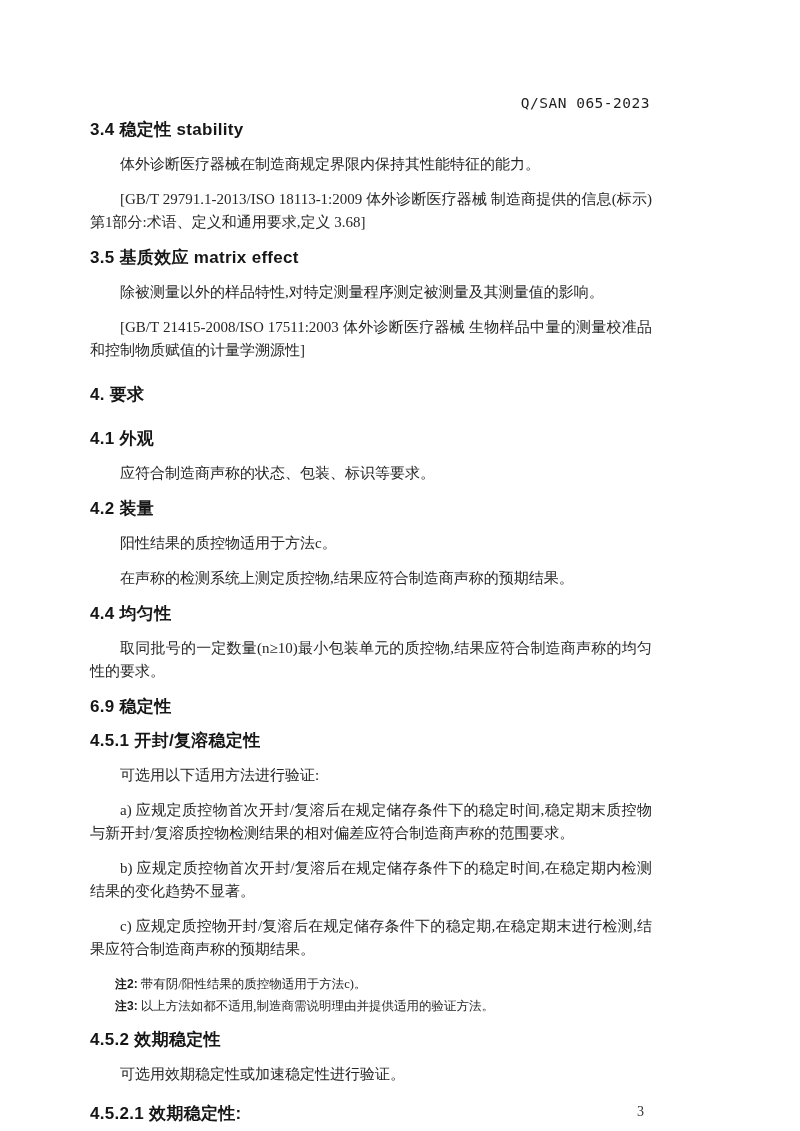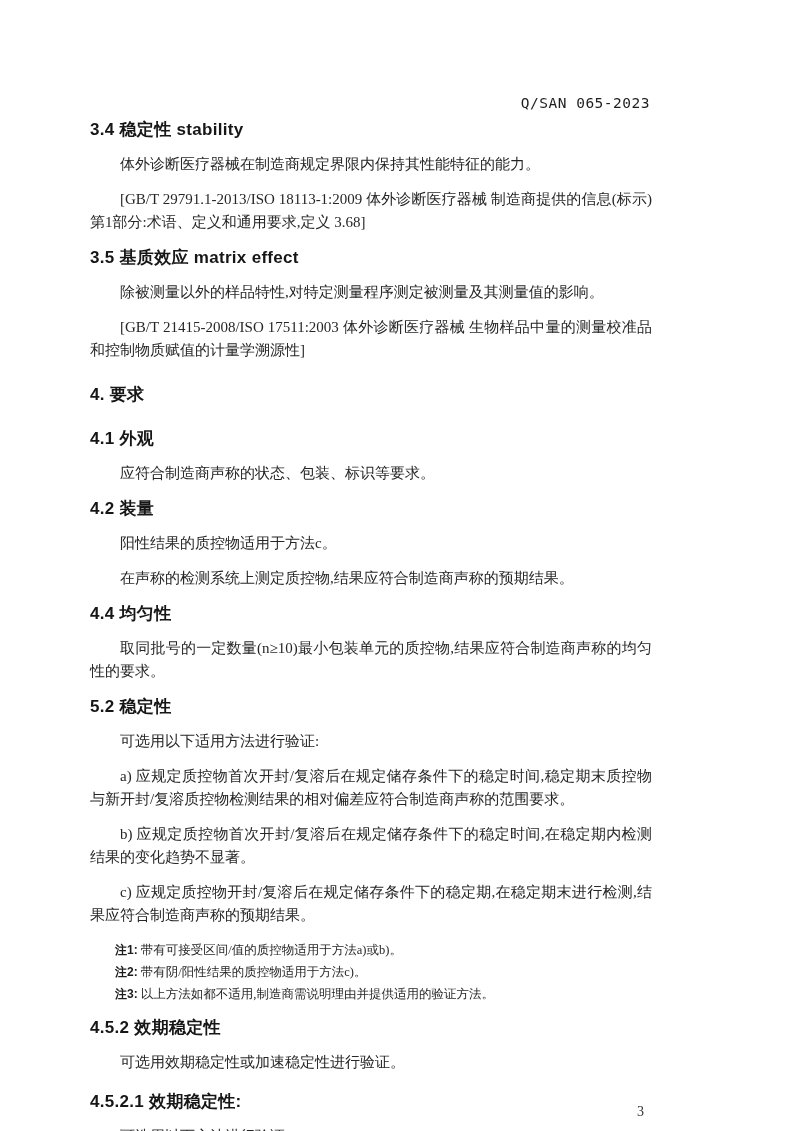--- a/index.html
+++ b/index.html
@@ -81,26 +81,26 @@
       <div class="blk p">除被测量以外的样品特性,对特定测量程序测定被测量及其测量值的影响。</div>
       <div class="blk p">[GB/T 21415-2008/ISO 17511:2003 体外诊断医疗器械 生物样品中量的测量校准品和控制物质赋值的计量学溯源性]</div>
       <div class="blk h1">4. 要求</div>
       <div class="blk h2">4.1 外观</div>
       <div class="blk p">应符合制造商声称的状态、包装、标识等要求。</div>
       <div class="blk h2">4.2 装量</div>
       <div class="blk p">阳性结果的质控物适用于方法c。</div>
       <div class="blk p">在声称的检测系统上测定质控物,结果应符合制造商声称的预期结果。</div>
       <div class="blk h2">4.4 均匀性</div>
       <div class="blk p">取同批号的一定数量(n≥10)最小包装单元的质控物,结果应符合制造商声称的均匀性的要求。</div>
-      <div class="blk h2">5.2 稳定性</div>
+      <div class="blk h2">6.9 稳定性</div>
+      <div class="blk h3">4.5.1 开封/复溶稳定性</div>
       <div class="blk p">可选用以下适用方法进行验证:</div>
       <div class="blk p">a) 应规定质控物首次开封/复溶后在规定储存条件下的稳定时间,稳定期末质控物与新开封/复溶质控物检测结果的相对偏差应符合制造商声称的范围要求。</div>
       <div class="blk p">b) 应规定质控物首次开封/复溶后在规定储存条件下的稳定时间,在稳定期内检测结果的变化趋势不显著。</div>
       <div class="blk p">c)  应规定质控物开封/复溶后在规定储存条件下的稳定期,在稳定期末进行检测,结果应符合制造商声称的预期结果。</div>
-      <div class="blk note"><span class="note-label">注1:</span><span class="note-text"> 带有可接受区间/值的质控物适用于方法a)或b)。</span></div>
       <div class="blk note"><span class="note-label">注2:</span><span class="note-text"> 带有阴/阳性结果的质控物适用于方法c)。</span></div>
       <div class="blk note"><span class="note-label">注3:</span><span class="note-text"> 以上方法如都不适用,制造商需说明理由并提供适用的验证方法。</span></div>
       <div class="blk h3">4.5.2 效期稳定性</div>
       <div class="blk p">可选用效期稳定性或加速稳定性进行验证。</div>
       <div class="blk h4">4.5.2.1 效期稳定性:</div>
       <div class="blk p">可选用以下方法进行验证:</div>
     </div>
 
   <div class="page-number">3</div>
 

